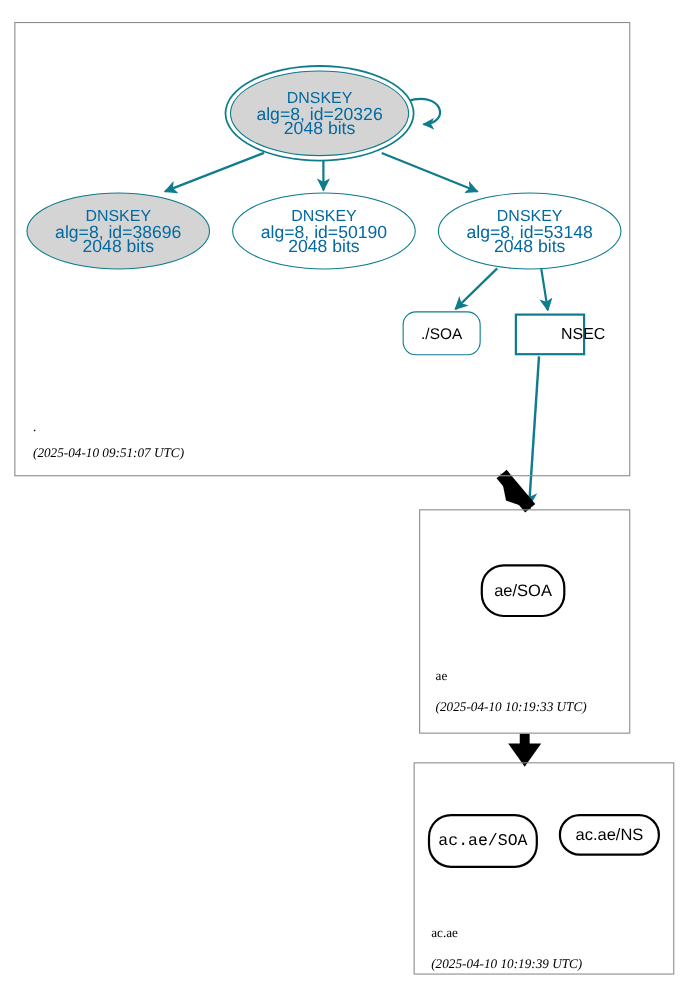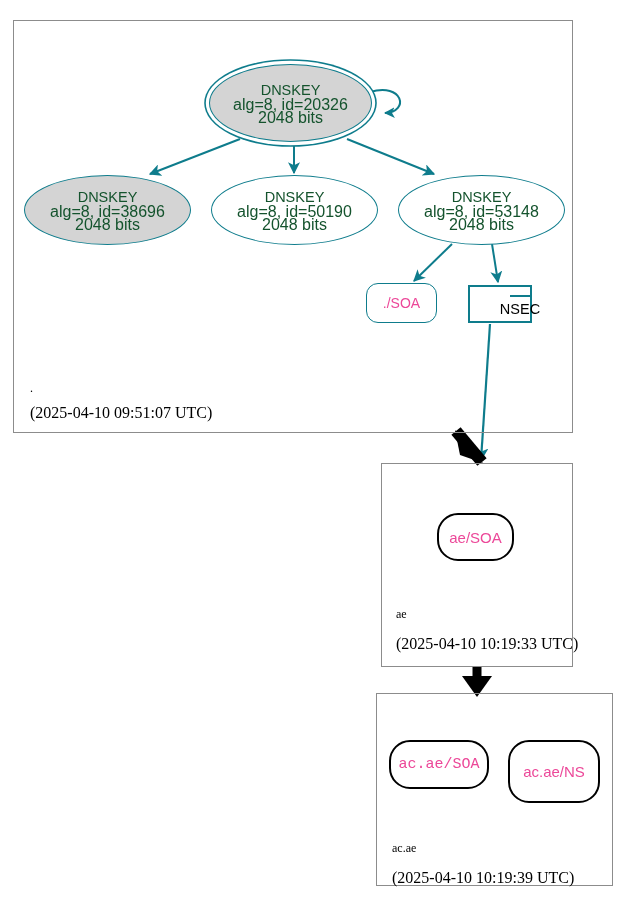--- a/index.html
+++ b/index.html
@@ -32,39 +32,39 @@
   #zone-acae  { left: 376px; top: 693px; width: 237px; height: 193px; }
 
   .zone-label {
     position: absolute;
     font-family: "Liberation Serif", "DejaVu Serif", serif;
     font-size: 12px;
     color: #000000;
     white-space: nowrap;
   }
   .zone-name  { font-size: 12px; }
-  .zone-time  { font-size: 16px; }
+  .zone-time  { font-size: 12px; font-style: italic; }
 
   #root-name   { left: 30px;  top: 381px; }
   #root-time   { left: 30px;  top: 404px; }
   #ae-name     { left: 396px; top: 607px; }
   #ae-time     { left: 396px; top: 635px; }
   #acae-name   { left: 392px; top: 841px; text-align: right; }
   #acae-time   { left: 392px; top: 869px; }
 
   
   .node {
     position: absolute;
     display: flex;
     flex-direction: column;
     align-items: center;
     justify-content: center;
     box-sizing: border-box;
     text-align: center;
-    color: #14532d;
+    color: #0369a1;
   }
   .ellipse {
     border: 1.6px solid #0e7c8c;
     border-radius: 50%;
     background: #ffffff;
   }
   .ellipse.filled { background: #d4d4d4; }
   .ellipse.ksk {
     box-shadow: 0 0 0 3.2px #ffffff, 0 0 0 4.8px #0e7c8c;
   }
@@ -87,46 +87,46 @@
 
   
   .rrset {
     position: absolute;
     display: flex;
     align-items: center;
     justify-content: center;
     box-sizing: border-box;
     background: #ffffff;
     font-family: "Liberation Sans", "DejaVu Sans", sans-serif;
-    color: #ec4899;
+    color: #000000;
   }
   .rrset.teal {
     border: 1.7px solid #0e7c8c;
     border-radius: 12px;
     font-size: 14px;
   }
   .rrset.black {
     border: 2.3px solid #000000;
     border-radius: 21px;
     font-size: 15px;
   }
   #rr-soa-root { left: 366px; top: 283px; width: 71px; height: 40px; }
   #rr-ae-soa   { left: 437px; top: 513px; width: 77px; height: 48px; }
   #rr-acae-soa { left: 389px; top: 740px; width: 100px; height: 49px; font-family: Liberation Mono, monospace; }
-  #rr-acae-ns  { left: 508px; top: 740px; width: 92px; height: 63px; }
+  #rr-acae-ns  { left: 508px; top: 740px; width: 92px; height: 38px; }
 
   
   #rr-nsec {
     position: absolute;
     left: 468px; top: 285px; width: 64px; height: 38px;
     border: 2.2px solid #0e7c8c;
     background: #ffffff;
     box-sizing: border-box;
     display: flex;
-    flex-direction: column;
+    flex-direction: row;
     padding-left: 40px;
   }
   #rr-nsec .nsec-top {
     height: 10px;
     border-bottom: 2.2px solid #0e7c8c;
     box-sizing: border-box;
   }
   #rr-nsec .nsec-body {
     flex: 1;
     display: flex;

